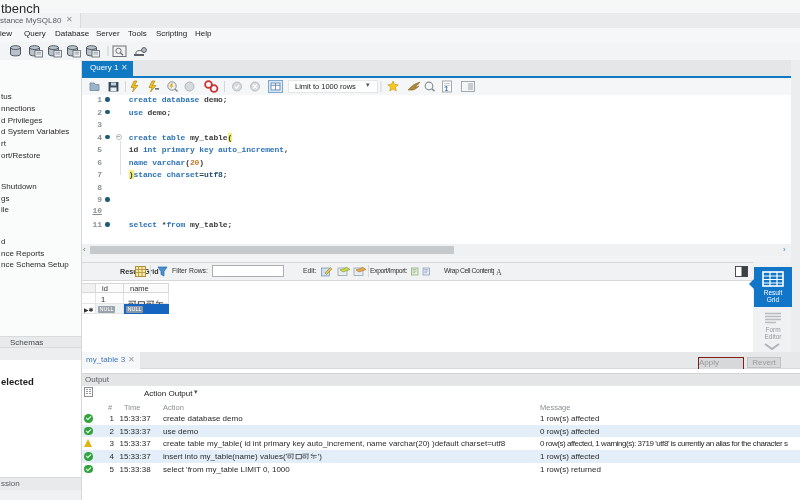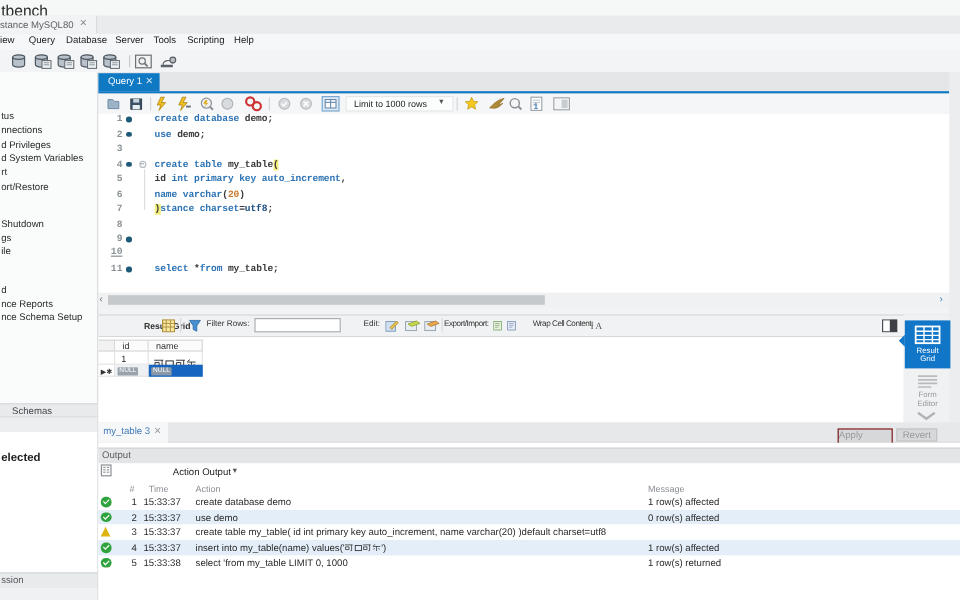--- a/index.html
+++ b/index.html
@@ -323,20 +323,21 @@
         <span class="onum">2</span>
         <span class="otime">15:33:37</span>
         <span class="oact">use demo</span>
         <span class="omsg">0 row(s) affected</span>
       </div>
 <div class="orow" style="top:51.4px;background:#ffffff;">
         <span class="oic warn"></span>
         <span class="onum">3</span>
         <span class="otime">15:33:37</span>
         <span class="oact">create table my_table( id int primary key auto_increment, name varchar(20) )default charset=utf8</span>
+        <span class="omsg" style="letter-spacing:-0.45px;">0 row(s) affected, 1 warning(s): 3719 'utf8' is currently an alias for the character s</span>
       </div>
 <div class="orow" style="top:64.1px;background:#e3eef8;">
         <span class="oic ok"></span>
         <span class="onum">4</span>
         <span class="otime">15:33:37</span>
         <span class="oact">insert into my_table(name) values('<span id="cjk-out"><svg width="7.6" height="7" viewBox="0 0 11 10" style="vertical-align:-1px">
               <path d="M0.5 1.5 H10 M8.7 1.5 V8.4 H7.3 M1.3 3.9 H5.6 V7.1 H1.3 Z" fill="none" stroke="#2a2a2a" stroke-width="0.9"></path>
             </svg><svg width="7.6" height="7" viewBox="0 0 11 10" style="vertical-align:-1px">
               <rect x="1.5" y="2.2" width="7.6" height="6.2" fill="none" stroke="#2a2a2a" stroke-width="1.0"></rect>
             </svg><svg width="7.6" height="7" viewBox="0 0 11 10" style="vertical-align:-1px">

